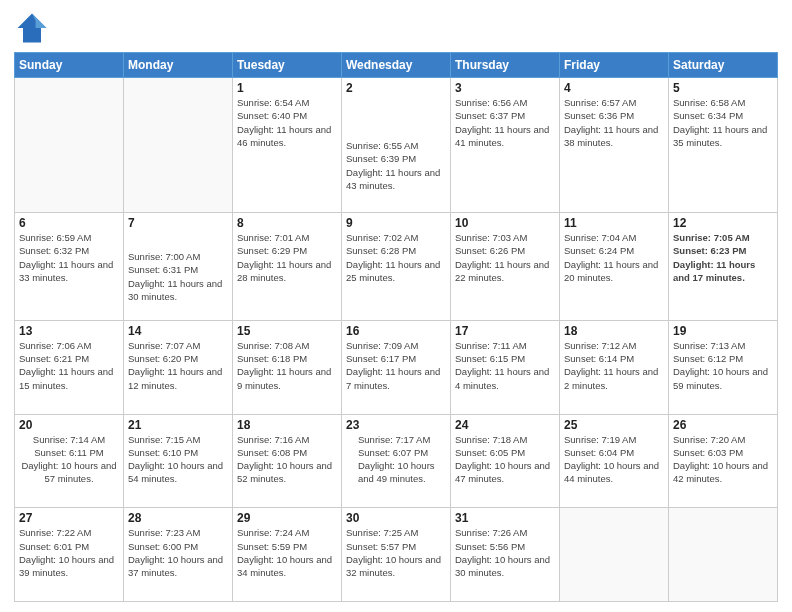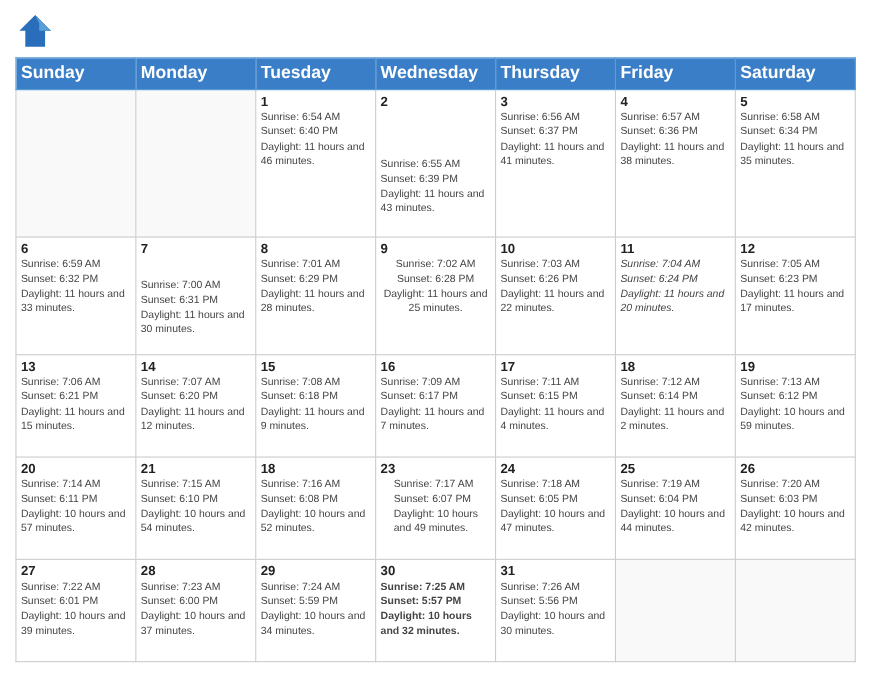--- a/index.html
+++ b/index.html
@@ -64,21 +64,21 @@
     .calendar {
       flex: 1;
       border: 1px solid #ccc;
       border-collapse: collapse;
       width: 100%;
       table-layout: fixed;
     }
     .calendar th {
       background-color: #3a7ec8;
       color: #fff;
-      font-size: 16px;
+      font-size: 12px;
       font-weight: bold;
       padding: 5px 4px;
       text-align: left;
       border: 1px solid #5a9ed8;
     }
     .calendar td {
       border: 1px solid #ccc;
       vertical-align: top;
       padding: 3px 4px;
       font-size: 9.5px;
@@ -188,39 +188,39 @@
 Daylight: 11 hours and 30 minutes.</div>
           </td>
           <td>
             <span class="day-number">8</span>
             <div class="day-info" style="white-space: pre-line;">Sunrise: 7:01 AM
 Sunset: 6:29 PM
 Daylight: 11 hours and 28 minutes.</div>
           </td>
           <td>
             <span class="day-number">9</span>
-            <div class="day-info" style="white-space: pre-line; text-align: center;">Sunrise: 7:02 AM
+            <div class="day-info" style="white-space: pre-line;">Sunrise: 7:02 AM
 Sunset: 6:28 PM
 Daylight: 11 hours and 25 minutes.</div>
           </td>
           <td>
             <span class="day-number">10</span>
             <div class="day-info" style="white-space: pre-line;">Sunrise: 7:03 AM
 Sunset: 6:26 PM
 Daylight: 11 hours and 22 minutes.</div>
           </td>
           <td>
             <span class="day-number">11</span>
-            <div class="day-info" style="white-space: pre-line; font-style: italic;">Sunrise: 7:04 AM
+            <div class="day-info" style="white-space: pre-line;">Sunrise: 7:04 AM
 Sunset: 6:24 PM
 Daylight: 11 hours and 20 minutes.</div>
           </td>
           <td>
             <span class="day-number">12</span>
-            <div class="day-info" style="white-space: pre-line;">Sunrise: 7:05 AM
+            <div class="day-info" style="white-space: pre-line; font-weight: bold;">Sunrise: 7:05 AM
 Sunset: 6:23 PM
 Daylight: 11 hours and 17 minutes.</div>
           </td>
         </tr>
         <tr>
           <td>
             <span class="day-number">13</span>
             <div class="day-info" style="white-space: pre-line;">Sunrise: 7:06 AM
 Sunset: 6:21 PM
 Daylight: 11 hours and 15 minutes.</div>
@@ -258,21 +258,21 @@
           <td>
             <span class="day-number">19</span>
             <div class="day-info" style="white-space: pre-line;">Sunrise: 7:13 AM
 Sunset: 6:12 PM
 Daylight: 10 hours and 59 minutes.</div>
           </td>
         </tr>
         <tr>
           <td>
             <span class="day-number">20</span>
-            <div class="day-info" style="white-space: pre-line;">Sunrise: 7:14 AM
+            <div class="day-info" style="white-space: pre-line; text-align: center;">Sunrise: 7:14 AM
 Sunset: 6:11 PM
 Daylight: 10 hours and 57 minutes.</div>
           </td>
           <td>
             <span class="day-number">21</span>
             <div class="day-info" style="white-space: pre-line;">Sunrise: 7:15 AM
 Sunset: 6:10 PM
 Daylight: 10 hours and 54 minutes.</div>
           </td>
           <td>
@@ -320,21 +320,21 @@
 Daylight: 10 hours and 37 minutes.</div>
           </td>
           <td>
             <span class="day-number">29</span>
             <div class="day-info" style="white-space: pre-line;">Sunrise: 7:24 AM
 Sunset: 5:59 PM
 Daylight: 10 hours and 34 minutes.</div>
           </td>
           <td>
             <span class="day-number">30</span>
-            <div class="day-info" style="white-space: pre-line; font-weight: bold;">Sunrise: 7:25 AM
+            <div class="day-info" style="white-space: pre-line;">Sunrise: 7:25 AM
 Sunset: 5:57 PM
 Daylight: 10 hours and 32 minutes.</div>
           </td>
           <td>
             <span class="day-number">31</span>
             <div class="day-info" style="white-space: pre-line;">Sunrise: 7:26 AM
 Sunset: 5:56 PM
 Daylight: 10 hours and 30 minutes.</div>
           </td>
           <td class="empty"></td>

